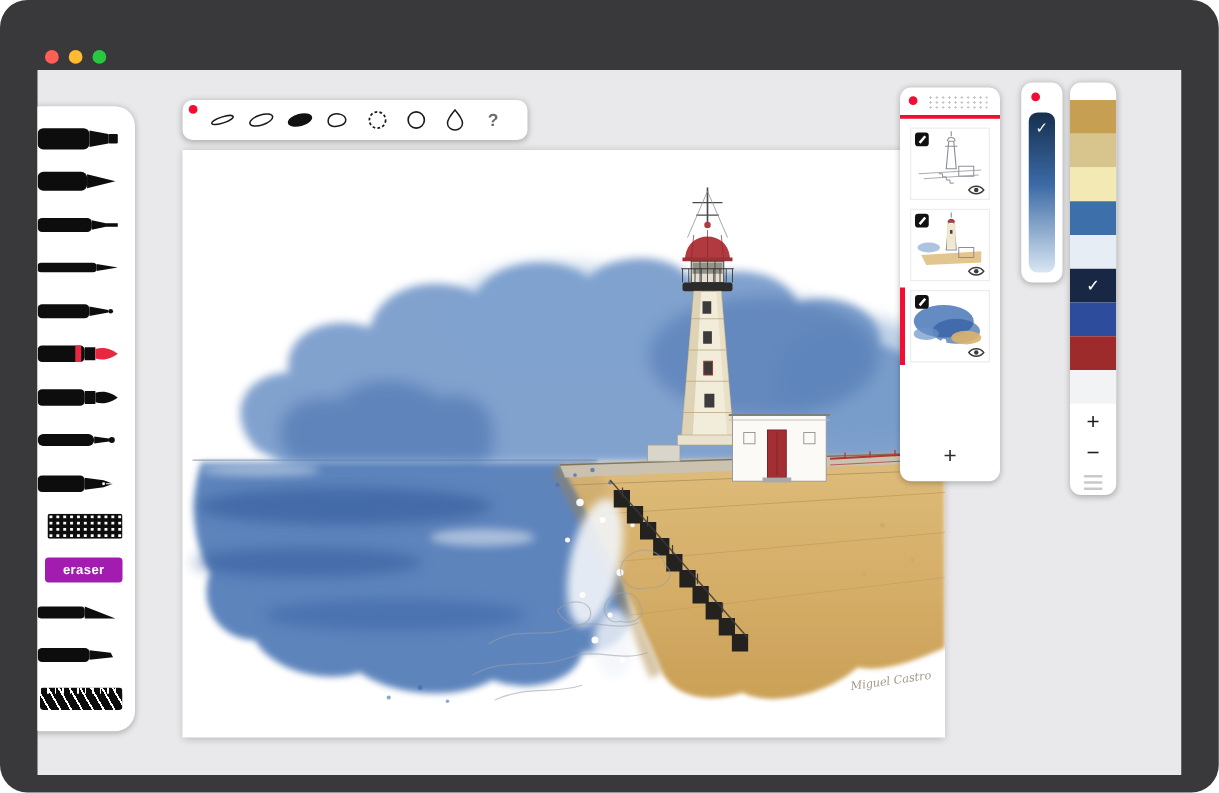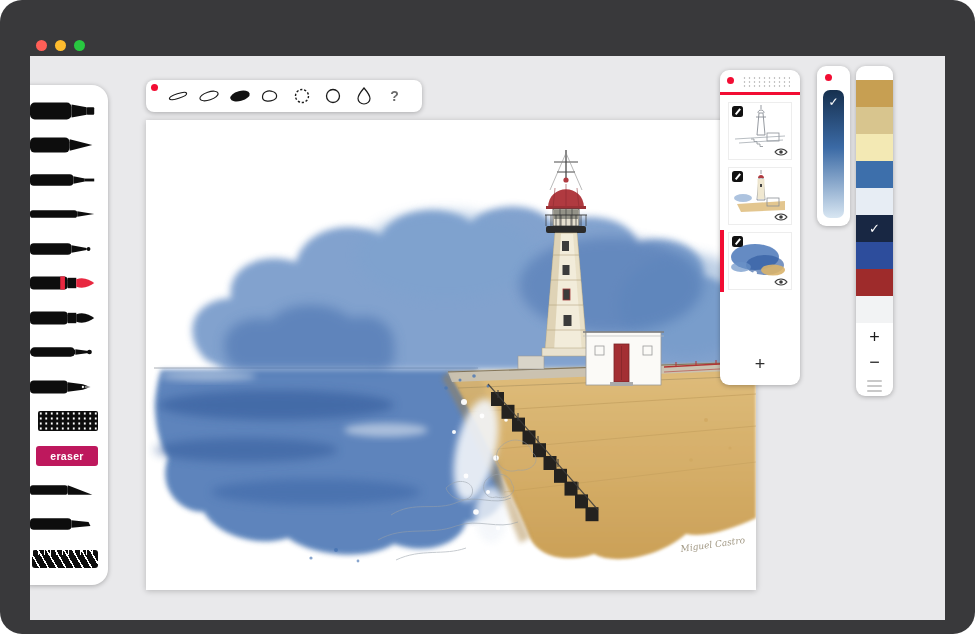--- a/index.html
+++ b/index.html
@@ -7,21 +7,21 @@
   .device{position:absolute;top:0;left:0;width:975px;height:634px;background:#39393b;border-radius:22px;overflow:hidden}
   .traffic{position:absolute;top:40px;left:36px;display:flex;gap:8px;z-index:9}
   .tl{width:11px;height:11px;border-radius:50%;display:block;cursor:pointer}
   .screen{position:absolute;left:30px;top:56px;width:915px;height:564px;background:#e9e9eb;overflow:hidden}
   .panel{position:absolute;background:#fff;box-shadow:0 1px 5px rgba(0,0,0,.28)}
   .reddot{position:absolute;width:7px;height:7px;border-radius:50%;background:#f20d33}
   
   .tools{left:-14px;top:29px;width:92px;height:500px;border-radius:16px;padding:10px 10px 10px 14px;display:flex;flex-direction:column;justify-content:space-between}
   .tool{height:32px;display:flex;align-items:center;justify-content:flex-end;cursor:pointer}
   .tool svg{width:70px;height:24px;display:block}
-  .eraser-block{width:62px;height:20px;background:#be185d;border-radius:3px;color:#fff;font-size:10.5px;font-weight:bold;display:flex;align-items:center;justify-content:center;letter-spacing:.3px}
+  .eraser-block{width:62px;height:20px;background:#a21caf;border-radius:3px;color:#fff;font-size:10.5px;font-weight:bold;display:flex;align-items:center;justify-content:center;letter-spacing:.3px}
   .halftone{width:60px;height:20px;border-radius:2px;background-color:#0d0d0d;background-image:radial-gradient(#fff 1.1px,transparent 1.3px);background-size:5.5px 5px}
   .ruler-block{width:66px;height:18px;border-radius:3px;background-color:#0d0d0d;
     background-image:repeating-linear-gradient(90deg,#fff 0 1px,transparent 1px 6px),repeating-linear-gradient(60deg,transparent 0 6px,#fff 6px 7.5px);
     background-size:100% 5px,auto;background-repeat:no-repeat,repeat}
   
   .brushbar{left:116px;top:24px;width:276px;height:32px;border-radius:8px;display:flex;align-items:center;padding-left:16px}
   .brushbar .reddot{top:4px;left:5px}
   .shape{width:31px;height:28px;background:none;border:none;display:flex;align-items:center;justify-content:center;cursor:pointer}
   .shape svg{width:26px;height:20px}
   .help-label{font-size:14px;color:#6b6b6b;font-weight:bold}

